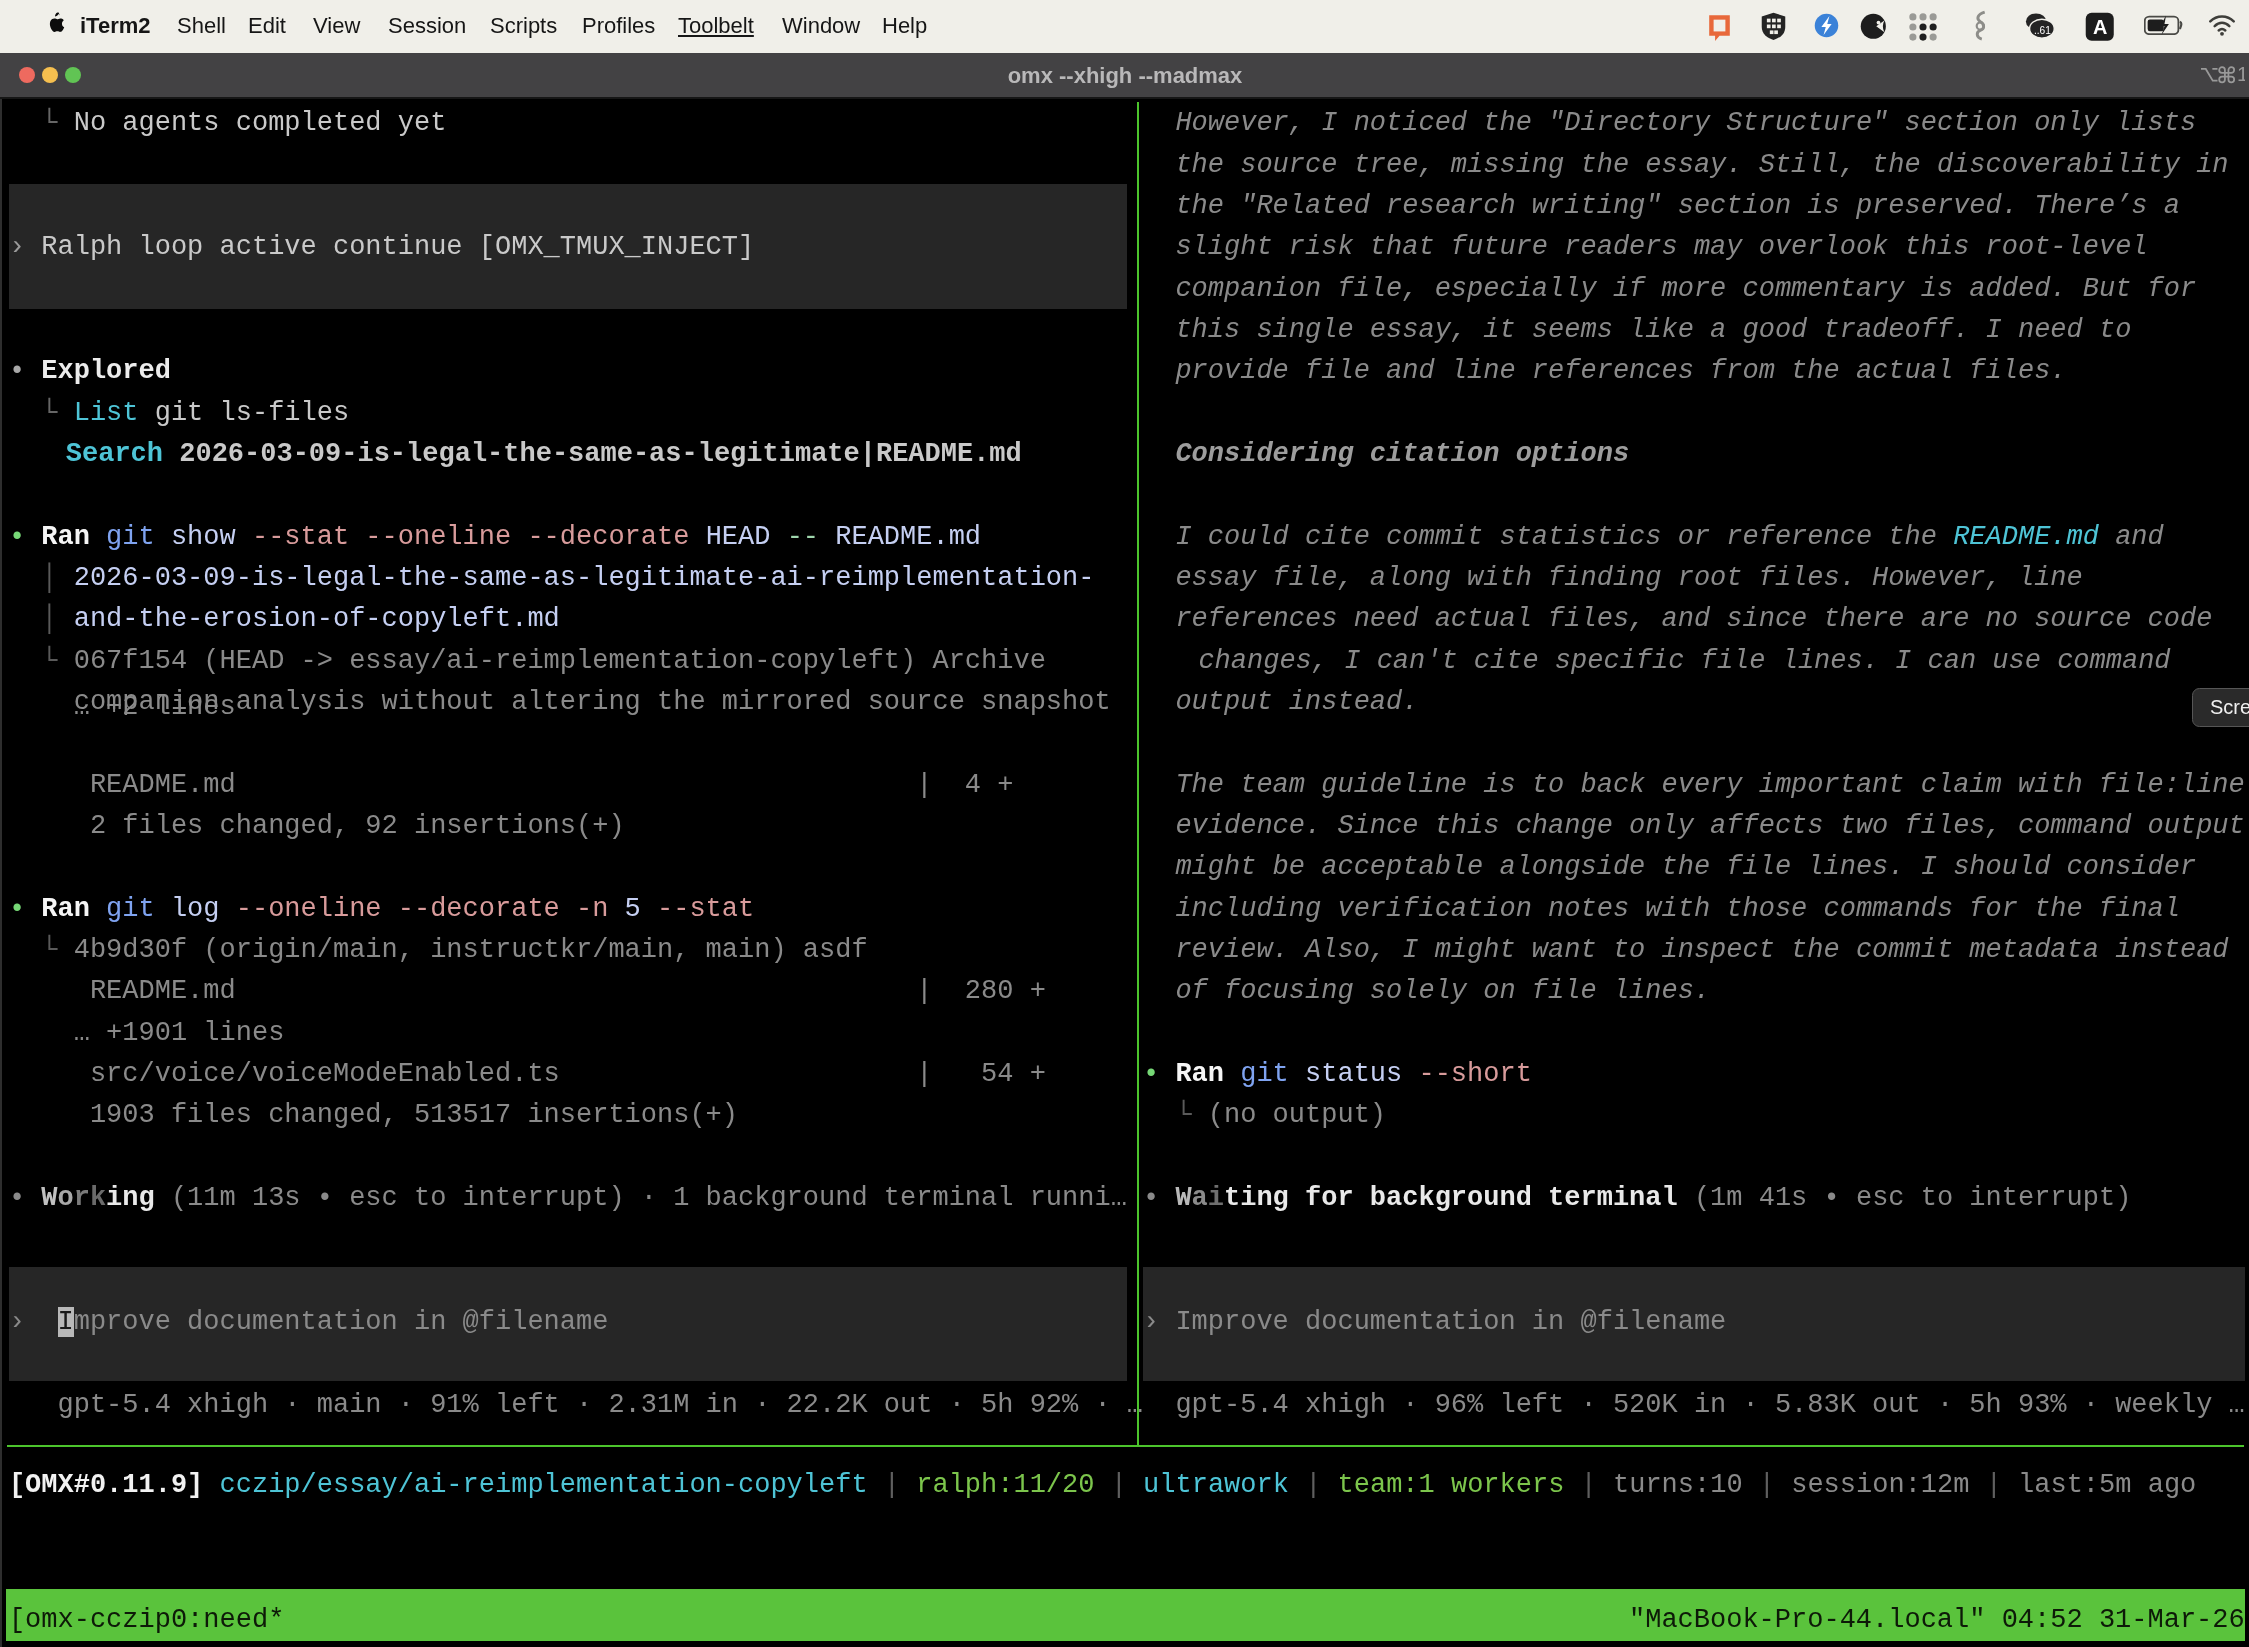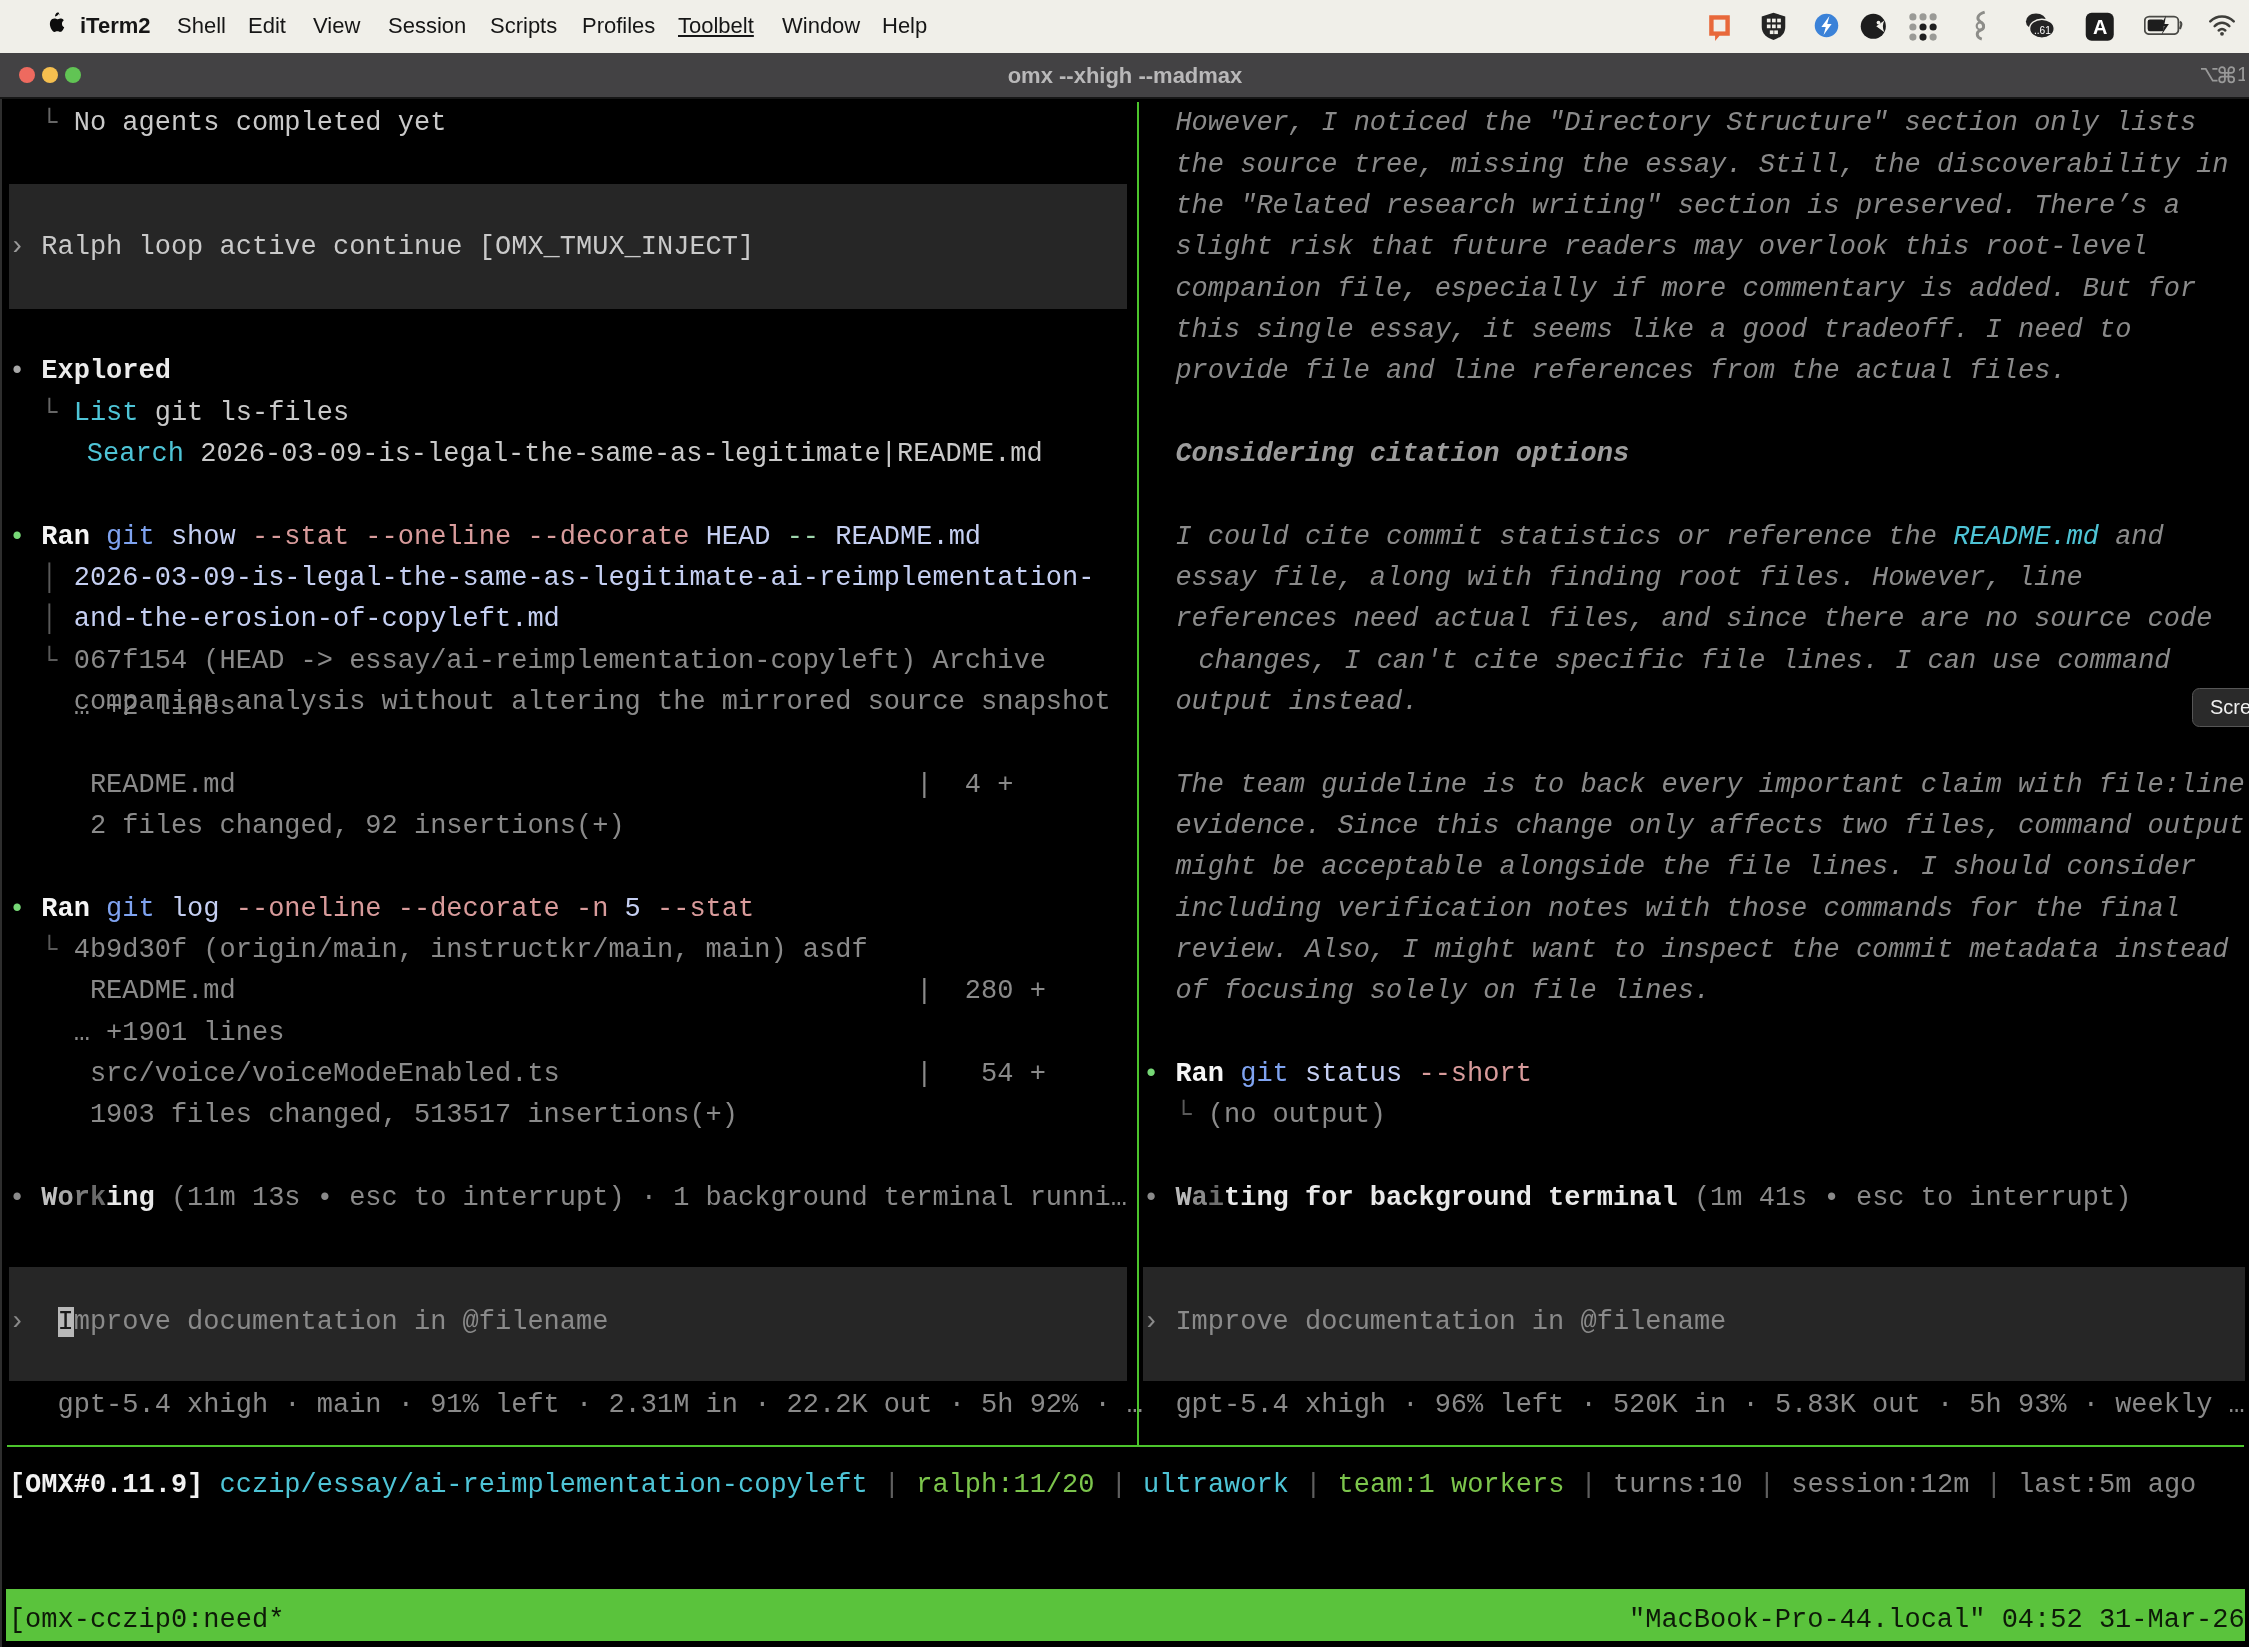--- a/index.html
+++ b/index.html
@@ -105,21 +105,21 @@
 <div style="position:absolute;left:8.9px;top:1267px;width:1118px;height:114px;background:#262626;"></div>
 <div style="position:absolute;left:1143px;top:1267px;width:1102px;height:114px;background:#262626;"></div>
 
 <div style="position:absolute;left:1137px;top:102px;width:2.2px;height:1345px;background:#4cc42c;"></div>
 <div style="position:absolute;left:7.4px;top:1445px;width:2237px;height:2.2px;background:#4cc42c;"></div>
 
 <div class="ln" style="left:8.9px;top:103px;"><span style="color:#c9c9c9;">  </span><span style="color:#666666;">└ </span><span style="color:#c9c9c9;">No agents completed yet</span></div>
 <div class="ln" style="left:8.9px;top:227px;"><span style="color:#9a9a9a;">› </span><span style="color:#c9c9c9;">Ralph loop active continue [OMX_TMUX_INJECT]</span></div>
 <div class="ln" style="left:8.9px;top:351px;"><span style="color:#a8a8a8;">• </span><span style="color:#ececec;font-weight:bold;">Explored</span></div>
 <div class="ln" style="left:8.9px;top:393px;"><span style="color:#c9c9c9;">  </span><span style="color:#666666;">└ </span><span style="color:#4ec4d6;">List</span><span style="color:#c9c9c9;"> git ls-files</span></div>
-<div class="ln" style="left:22px;top:434px;"><span style="color:#c9c9c9;">    </span><span style="color:#4ec4d6;">Search</span><span style="color:#c9c9c9;"> 2026-03-09-is-legal-the-same-as-legitimate|README.md</span></div>
+<div class="ln" style="left:1px;top:434px;font-weight:bold;"><span style="color:#c9c9c9;">    </span><span style="color:#4ec4d6;">Search</span><span style="color:#c9c9c9;"> 2026-03-09-is-legal-the-same-as-legitimate|README.md</span></div>
 <div class="ln" style="left:8.9px;top:517px;"><span style="color:#76d876;">• </span><span style="color:#f5f5f5;font-weight:bold;">Ran</span><span style="color:#c9c9c9;"> </span><span style="color:#7fa3f0;">git</span><span style="color:#c9c9c9;"> </span><span style="color:#c5cff2;">show</span><span style="color:#c9c9c9;"> </span><span style="color:#d89b9b;">--stat</span><span style="color:#c9c9c9;"> </span><span style="color:#d89b9b;">--oneline</span><span style="color:#c9c9c9;"> </span><span style="color:#d89b9b;">--decorate</span><span style="color:#c9c9c9;"> </span><span style="color:#c5cff2;">HEAD</span><span style="color:#c9c9c9;"> </span><span style="color:#9fd6ad;">--</span><span style="color:#c9c9c9;"> </span><span style="color:#c5cff2;">README.md</span></div>
 <div class="ln" style="left:8.9px;top:558px;"><span style="color:#c9c9c9;">  </span><span style="color:#5a5a5a;">│ </span><span style="color:#c5cff2;">2026-03-09-is-legal-the-same-as-legitimate-ai-reimplementation-</span></div>
 <div class="ln" style="left:8.9px;top:599px;"><span style="color:#c9c9c9;">  </span><span style="color:#5a5a5a;">│ </span><span style="color:#c5cff2;">and-the-erosion-of-copyleft.md</span></div>
 <div class="ln" style="left:8.9px;top:641px;"><span style="color:#c9c9c9;">  </span><span style="color:#5a5a5a;">└ </span><span style="color:#8a8a8a;">067f154 (HEAD -&gt; essay/ai-reimplementation-copyleft) Archive</span></div>
 <div class="ln" style="left:8.9px;top:682px;"><span style="color:#8a8a8a;">    companion analysis without altering the mirrored source snapshot</span></div>
 <div class="ln" style="left:8.9px;top:687px;"><span style="color:#8a8a8a;">    … +2 lines</span></div>
 <div class="ln" style="left:8.9px;top:765px;"><span style="color:#8a8a8a;">     README.md                                          |  4 +</span></div>
 <div class="ln" style="left:8.9px;top:806px;"><span style="color:#8a8a8a;">     2 files changed, 92 insertions(+)</span></div>
 <div class="ln" style="left:8.9px;top:889px;"><span style="color:#76d876;">• </span><span style="color:#f5f5f5;font-weight:bold;">Ran</span><span style="color:#c9c9c9;"> </span><span style="color:#7fa3f0;">git</span><span style="color:#c9c9c9;"> </span><span style="color:#c5cff2;">log</span><span style="color:#c9c9c9;"> </span><span style="color:#d89b9b;">--oneline</span><span style="color:#c9c9c9;"> </span><span style="color:#d89b9b;">--decorate</span><span style="color:#c9c9c9;"> </span><span style="color:#d89b9b;">-n</span><span style="color:#c9c9c9;"> </span><span style="color:#c5cff2;">5</span><span style="color:#c9c9c9;"> </span><span style="color:#d89b9b;">--stat</span></div>
 <div class="ln" style="left:8.9px;top:930px;"><span style="color:#c9c9c9;">  </span><span style="color:#5a5a5a;">└ </span><span style="color:#8a8a8a;">4b9d30f (origin/main, instructkr/main, main) asdf</span></div>

